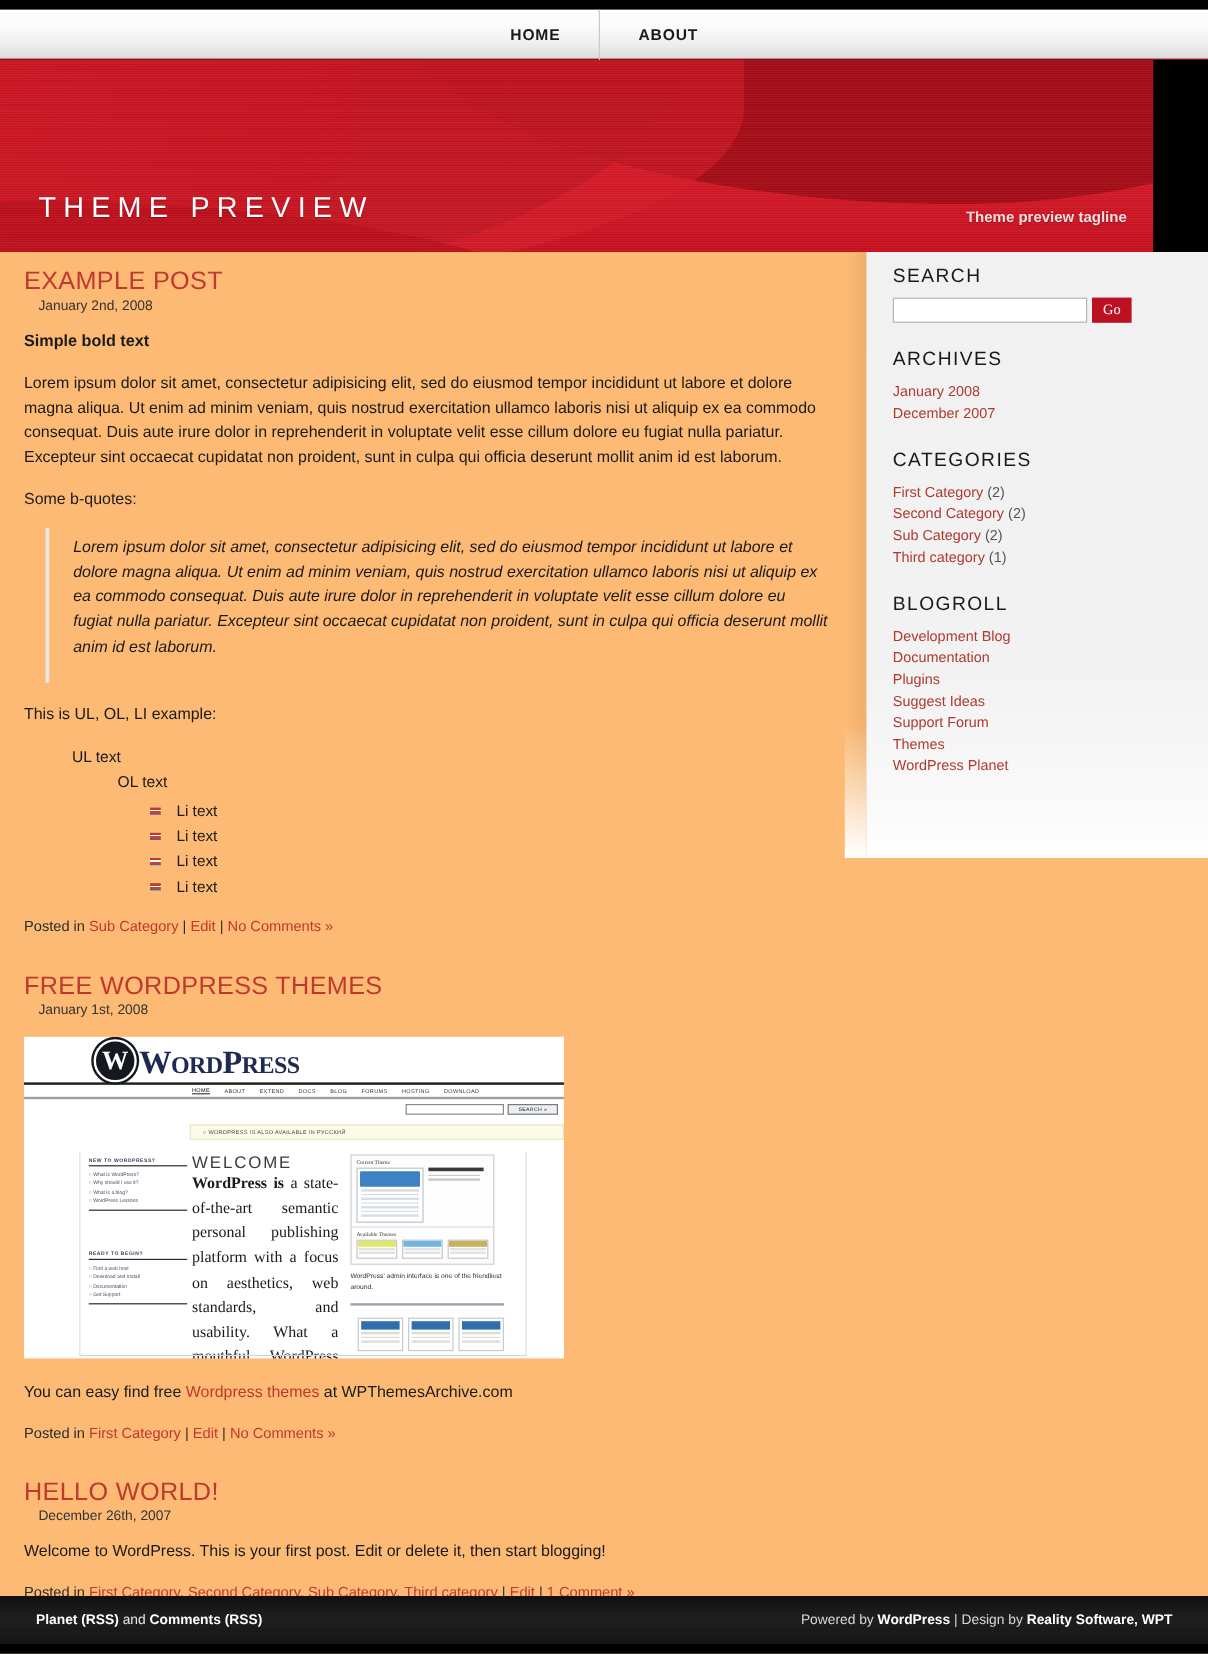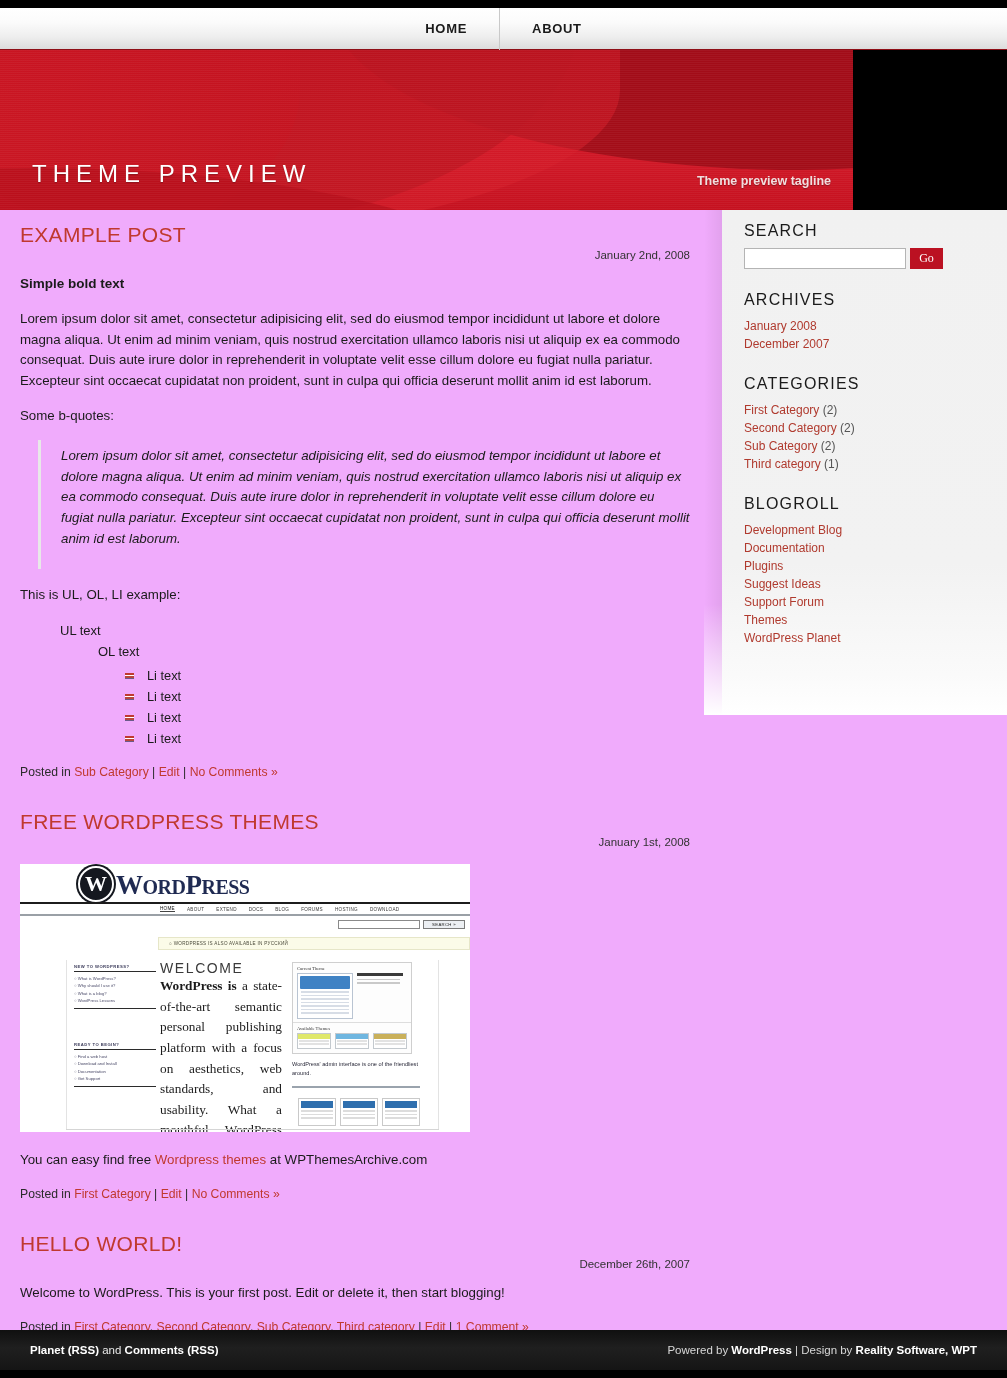--- a/index.html
+++ b/index.html
@@ -22,21 +22,21 @@
   .navlist { display:flex; align-items:stretch; height:42px; }
   .navitem {
     display:flex; align-items:center; padding:0 32px;
     font-size:13px; font-weight:bold; letter-spacing:.7px;
     color:#1a1a1a; text-decoration:none; cursor:pointer;
   }
   .navitem + .navitem { border-left:1px solid #c9c9c9; }
 
   
   .banner {
-    position:absolute; left:0; top:50px; width:853px; height:160px;
+    position:absolute; left:0; top:50px; width:961px; height:160px;
     overflow:hidden;
     background:linear-gradient(to bottom,#c41220 0%,#d01423 40%,#cf1726 70%,#c5111f 100%);
   }
   .banner .wv { position:absolute; }
   .wv1 {
     left:-40px; top:-120px; width:620px; height:300px;
     background:#a50d18; border-radius:0 0 100% 55%;
     transform:rotate(-3deg);
     opacity:.85;
   }
@@ -73,21 +73,21 @@
   }
   .site-tagline {
     position:absolute; right:22px; top:124px;
     font-size:12.5px; font-weight:bold; color:#f2dede;
     text-shadow:0 1px 1px rgba(0,0,0,.3);
   }
 
   
   .shell {
     position:absolute; left:0; top:210px; width:1007px; height:1120px;
-    background:#f0abfc; overflow:hidden;
+    background:#fdba74; overflow:hidden;
   }
   .sidebar-bg {
     position:absolute; right:0; top:0; width:285px; height:505px;
     background:linear-gradient(to bottom,#f1f1f1 0%,#f2f2f2 70%,#fafafa 92%,#ffffff 100%);
   }
   .sidebar-edge {
     position:absolute; right:285px; top:0; width:18px; height:505px;
     background:linear-gradient(to right,rgba(255,255,255,0) 0%,rgba(0,0,0,.035) 60%,rgba(0,0,0,.06) 100%);
   }
   .sidebar-edge2 {
@@ -98,21 +98,21 @@
   
   .main {
     position:absolute; left:20px; top:12px; width:670px;
     color:#1b1b1b;
   }
   h2.post-title {
     margin:0; font-size:21px; font-weight:400; letter-spacing:.3px;
     color:#c0392f; line-height:1.25;
   }
   h2.post-title a { color:#c0392f; text-decoration:none; }
-  .post-date { font-size:11.5px; color:#333; margin:1px 0 13px 12px;text-align:right; }
+  .post-date { font-size:11.5px; color:#333; margin:1px 0 13px 12px; }
   .post p { margin:0 0 14px 0; font-size:13.3px; line-height:1.55; color:#1b1b1b; }
   .post p.bold-line { font-weight:bold; font-size:13.5px; }
   blockquote {
     margin:0 0 16px 18px; padding:6px 0 6px 20px;
     border-left:3px solid #e8e8e8;
     font-style:italic; font-size:12.8px; line-height:1.62; color:#262626;
   }
   blockquote p { margin:0; font-size:12.8px; line-height:1.62; }
   .ul-demo { margin:6px 0 0 0; padding:0; list-style:none; }
   .ul-demo .lvl1 { margin-left:40px; font-size:13px; padding:3px 0; }

